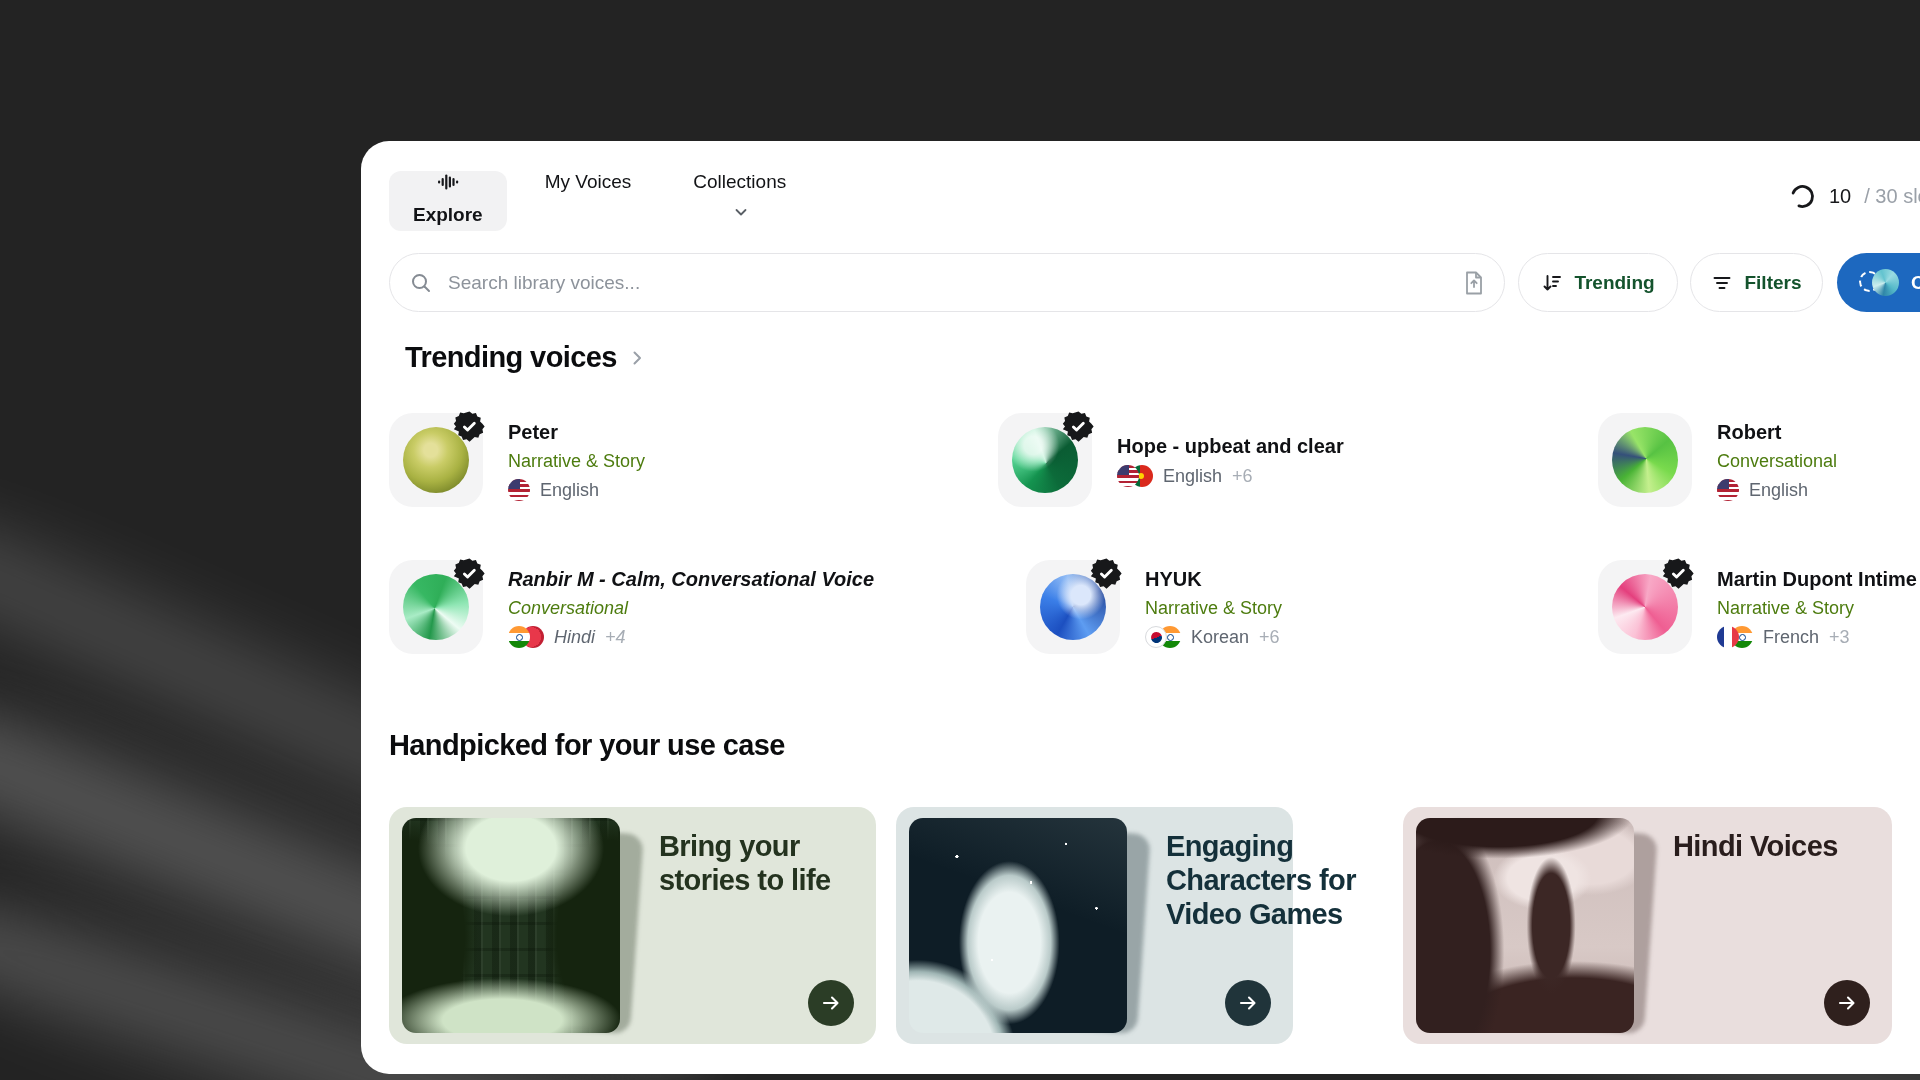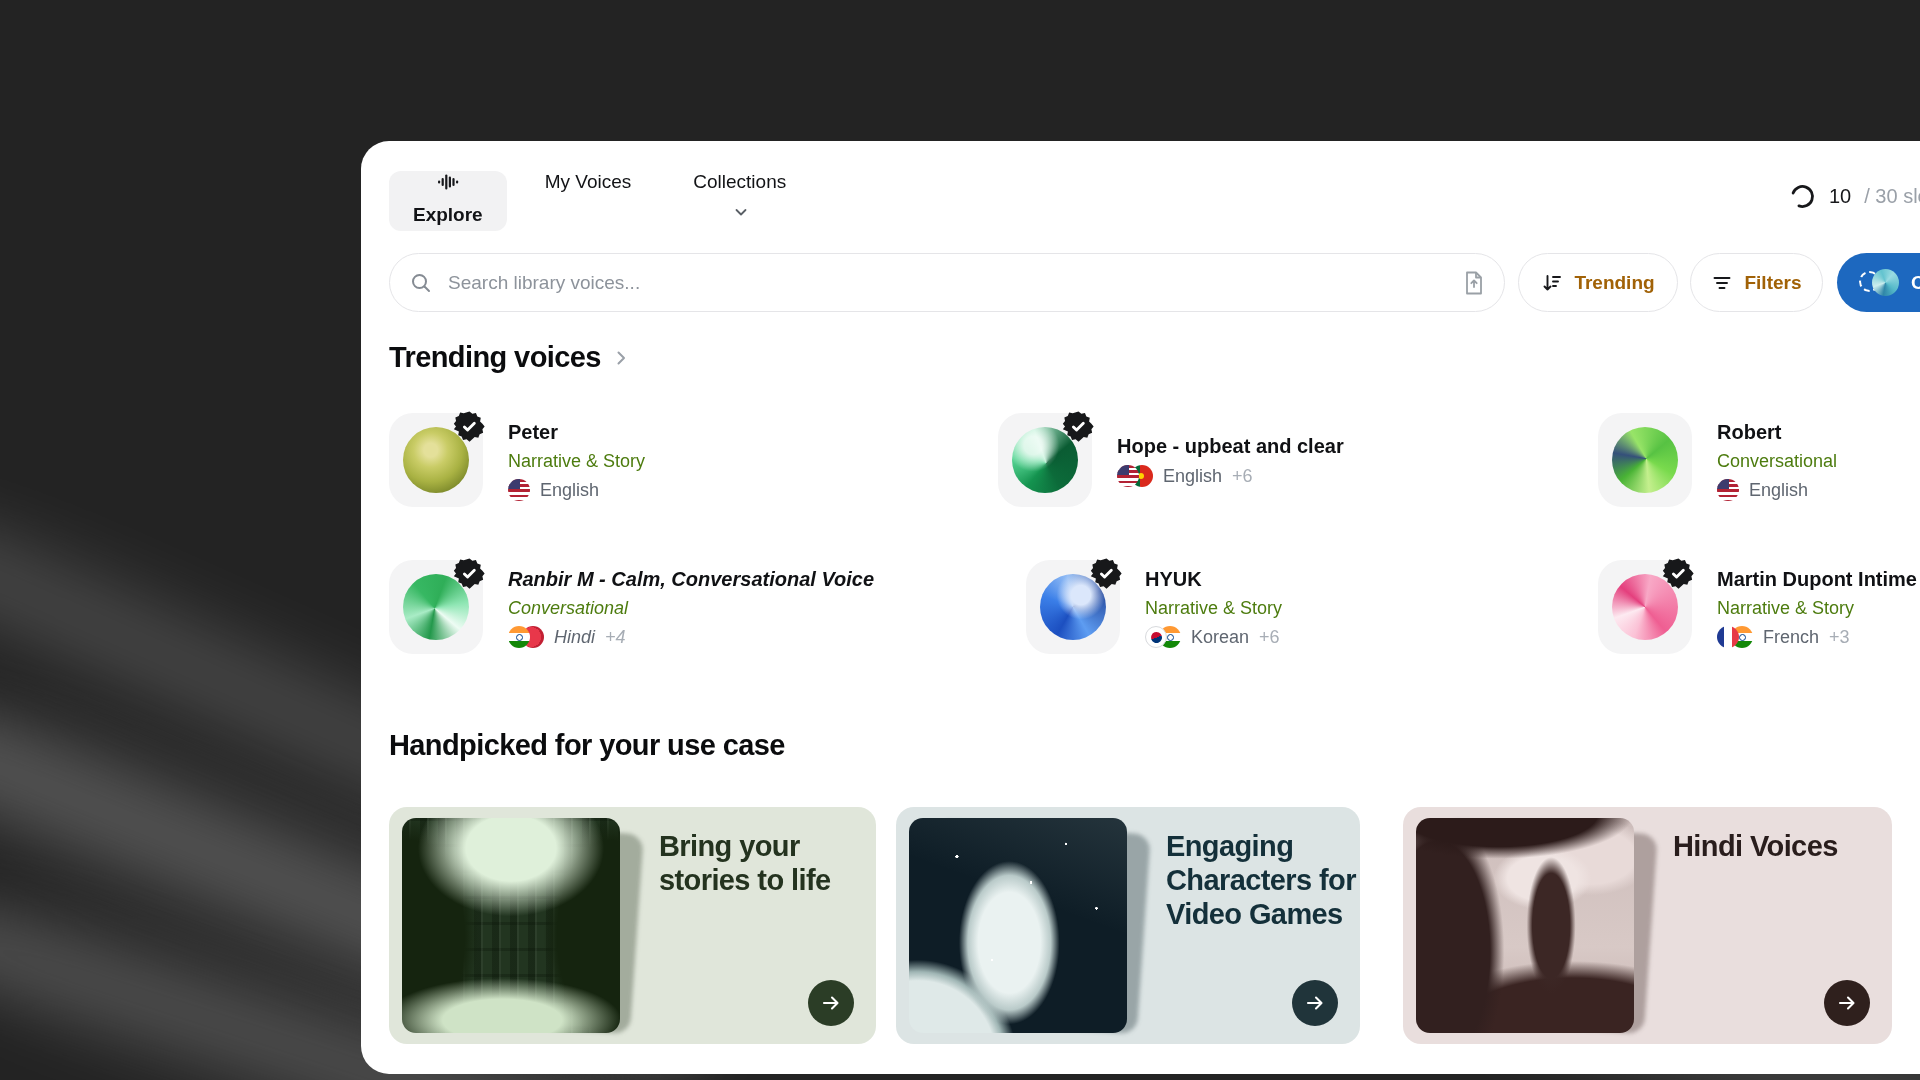--- a/index.html
+++ b/index.html
@@ -34,37 +34,37 @@
 
   
   .search{position:absolute;left:28px;top:112px;width:1116px;height:59px;box-sizing:border-box;
     border:1.5px solid #e5e5e8;border-radius:30px;display:flex;align-items:center;
     padding:0 18px 0 20px;background:#fff;}
   .search input{flex:1;border:none;outline:none;font-size:19px;color:#17181b;
     font-family:"Liberation Sans",sans-serif;background:transparent;margin-left:14px;}
   .search input::placeholder{color:#8d939b;}
   .pill-btn{position:absolute;top:112px;height:59px;box-sizing:border-box;background:#fff;
     border:1.5px solid #e5e5e8;border-radius:30px;display:flex;align-items:center;
-    justify-content:center;gap:11px;font-size:19px;font-weight:700;color:#a16207;cursor:pointer;}
+    justify-content:center;gap:11px;font-size:19px;font-weight:700;color:#14532d;cursor:pointer;}
   .btn-trending{left:1157px;width:160px;}
   .btn-filters{left:1329px;width:133px;}
   .btn-create{position:absolute;left:1476px;top:112px;width:160px;height:59px;border:none;
     background:#1d68bf;border-radius:30px;display:flex;align-items:center;gap:12px;
     padding:0 0 0 22px;font-size:19px;font-weight:700;color:#fff;cursor:pointer;
     font-family:"Liberation Sans",sans-serif;}
   .orb{position:relative;width:40px;height:28px;flex-shrink:0;}
   .orb .dash{position:absolute;left:0;top:2px;width:21px;height:21px;box-sizing:border-box;
     border:2px dashed #fff;border-radius:50%;}
   .orb .pie{position:absolute;left:13px;top:0;width:27px;height:27px;border-radius:50%;
     background:conic-gradient(from 40deg,#9adbe2,#55b9c9 90deg,#2f86a8 150deg,#cdeeee 210deg,#63c3cf 300deg,#9adbe2);}
 
   
   .section-title{position:absolute;display:flex;align-items:center;gap:10px;
     font-size:29px;font-weight:700;letter-spacing:-.6px;color:#0b0c0e;}
-  .t-trending{left:28px;top:200px;}
+  .t-trending{left:44px;top:200px;}
   .t-handpicked{left:28px;top:588px;}
 
   
   .voice{position:absolute;width:575px;height:96px;display:flex;gap:25px;cursor:pointer;}
   .avatar{position:relative;width:94px;height:94px;border-radius:24px;background:#f4f4f5;
     display:flex;align-items:center;justify-content:center;flex-shrink:0;}
   .blob{width:66px;height:66px;border-radius:50%;}
   .blob.olive{background:radial-gradient(circle at 42% 35%,#e4e09a 0 12%,#c9cc66 30%,#a9b243 55%,#7d8a2b 78%,#636f1e 100%);}
   .blob.emerald{background:radial-gradient(circle at 32% 28%,rgba(255,255,255,.75) 0 14%,rgba(255,255,255,0) 40%),
     conic-gradient(from 150deg at 52% 55%,#0c6b3a,#14934f 70deg,#58d695 130deg,#b9f0d4 190deg,#0a5c33 260deg,#0c6b3a);}
@@ -97,21 +97,21 @@
   .flag.kr{background:#fff;border:1px solid #d8dadd;}
   .flag.kr::after{content:"";position:absolute;left:5px;top:5px;width:11px;height:11px;
     border-radius:50%;background:linear-gradient(180deg,#c60c30 50%,#003478 50%);transform:rotate(-20deg);}
   .flag.fr{background:linear-gradient(90deg,#1f3a93 0 34%,#fff 34% 66%,#e63946 66%);}
 
   
   .hp{position:absolute;top:666px;height:237px;border-radius:18px;cursor:pointer;}
   .hp::before{content:"";position:absolute;left:34px;top:20px;width:214px;height:200px;
     border-radius:16px;transform:rotate(4deg);filter:blur(2px);}
   .hp1{left:28px;width:487px;background:#e0e6da;}
-  .hp2{left:535px;width:464px;background:#dce4e4;}
+  .hp2{left:535px;width:397px;background:#dce4e4;}
   .hp3{left:1042px;width:489px;background:#e9dedd;}
   .hp1::before{background:rgba(48,62,44,.35);}
   .hp2::before{background:rgba(30,48,54,.35);}
   .hp3::before{background:rgba(64,42,40,.35);}
   .hp-img{position:absolute;left:13px;top:11px;width:218px;height:215px;border-radius:14px;overflow:hidden;}
   .img-library{background:
     radial-gradient(150px 110px at 50% 14%,#dff0da 0 30%,rgba(223,240,218,0) 62%),
     radial-gradient(170px 60px at 46% 94%,#cfe3c6 0 35%,rgba(207,227,198,0) 70%),
     radial-gradient(90px 160px at 4% 55%,#15240f 0 60%,rgba(21,36,15,0) 75%),
     radial-gradient(90px 160px at 96% 55%,#15240f 0 60%,rgba(21,36,15,0) 75%),

